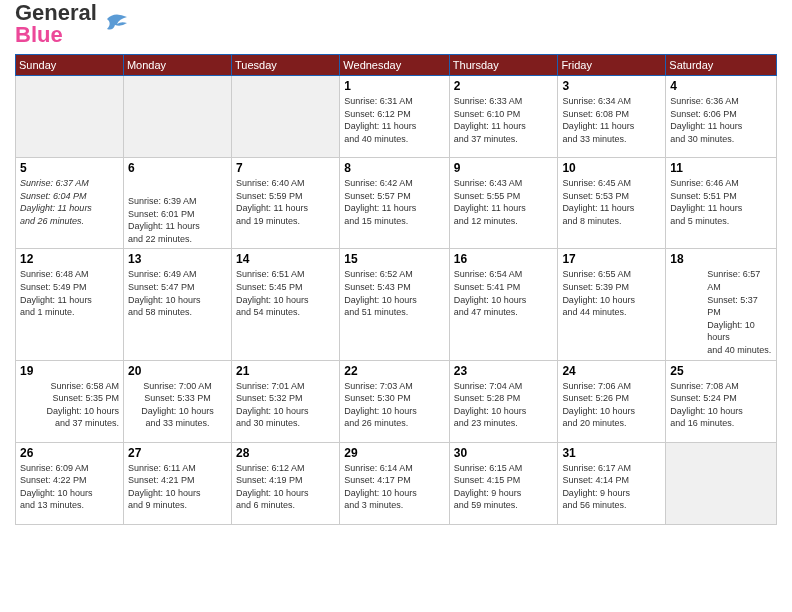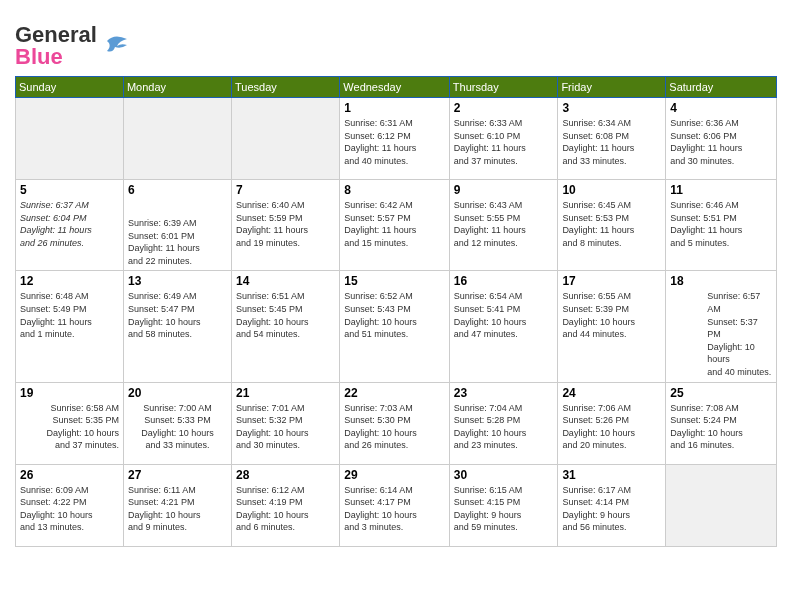--- a/index.html
+++ b/index.html
@@ -6,21 +6,21 @@
     body {
       font-family: Arial, sans-serif;
       background: #fff;
       width: 792px;
       height: 612px;
       overflow: hidden;
     }
     .container {
       width: 792px;
       height: 612px;
-      padding: 24px 15px;
+      padding: 2px 15px;
     }
     .header {
       display: flex;
       justify-content: space-between;
       align-items: flex-start;
       margin-bottom: 8px;
     }
     .logo {
       display: flex;
       flex-direction: column;
@@ -46,21 +46,21 @@
     .location {
       font-size: 14px;
       color: #555;
     }
     .calendar {
       width: 100%;
       border-collapse: collapse;
       font-size: 10px;
     }
     .calendar th {
-      background: #4d7c0f;
+      background: #7f1d1d;
       color: white;
       padding: 4px 3px;
       text-align: left;
       font-size: 11px;
       font-weight: normal;
       border: 1px solid #1a5fb4;
     }
     .calendar td {
       border: 1px solid #ccc;
       vertical-align: top;

